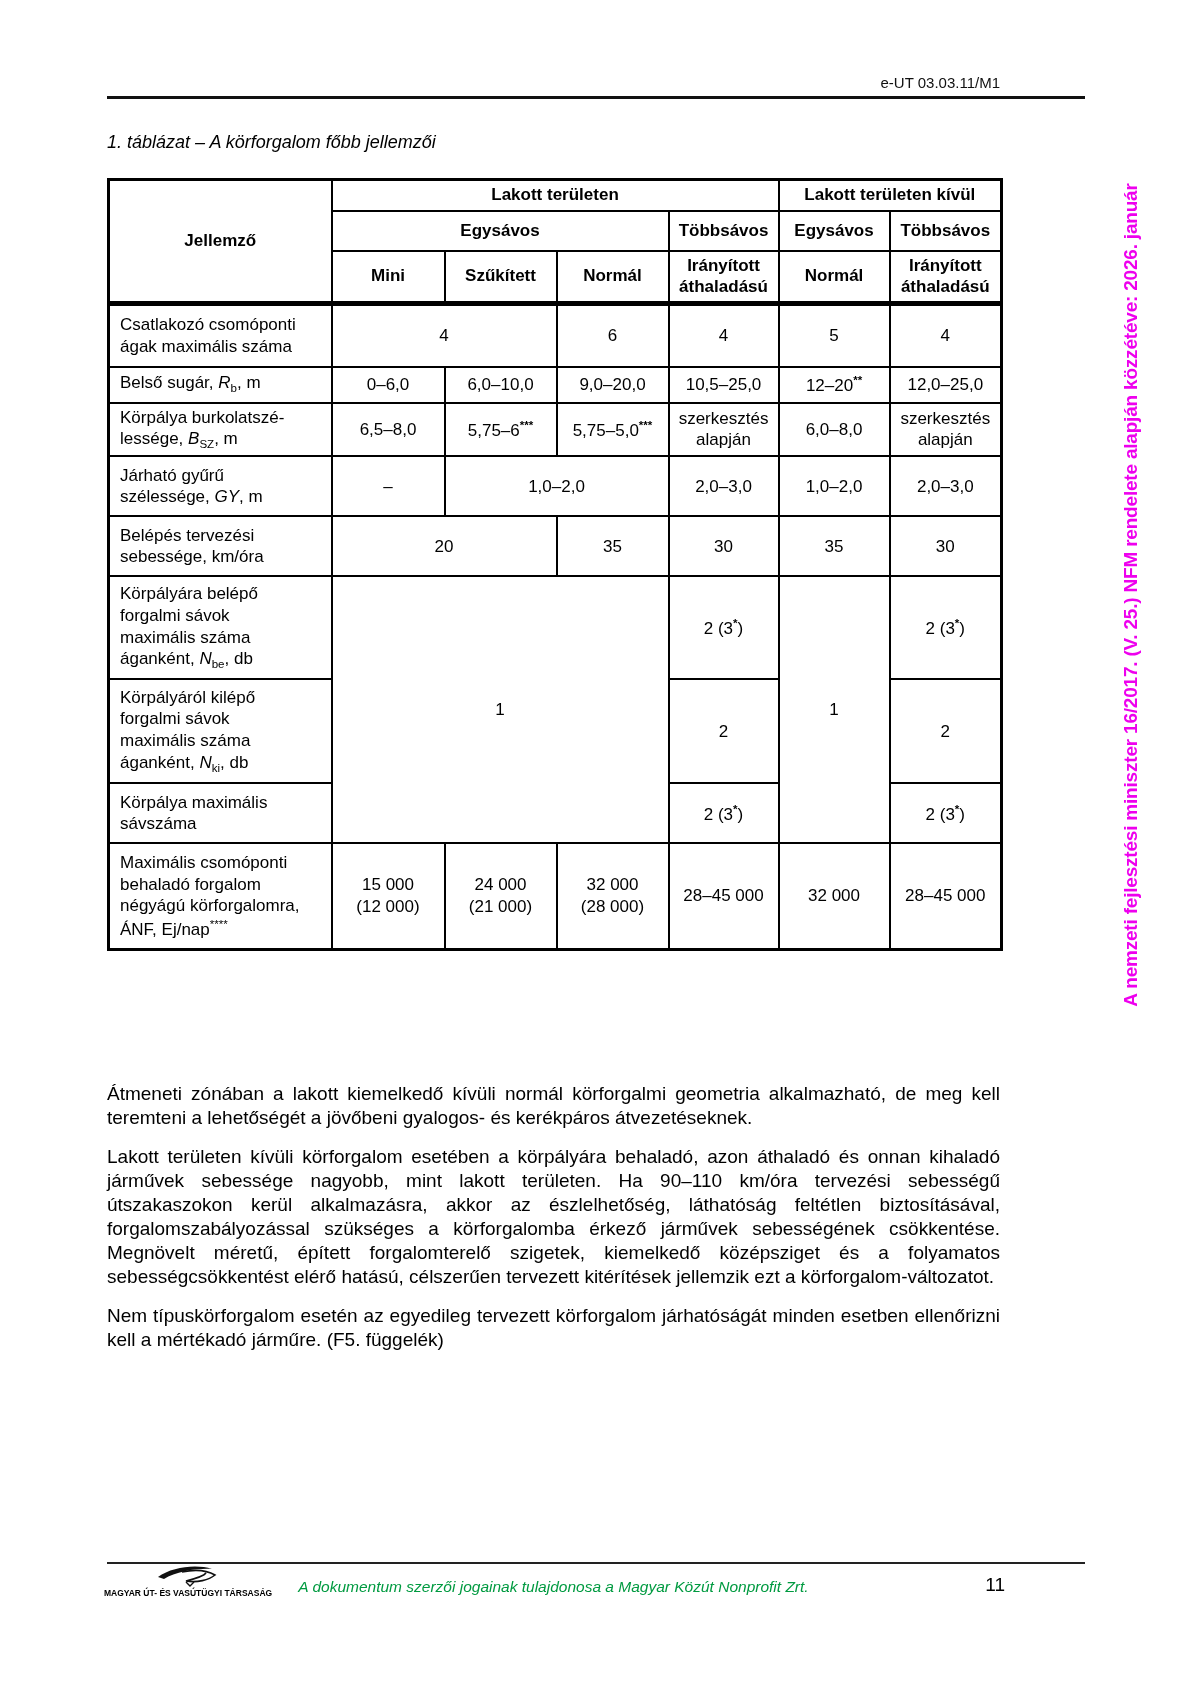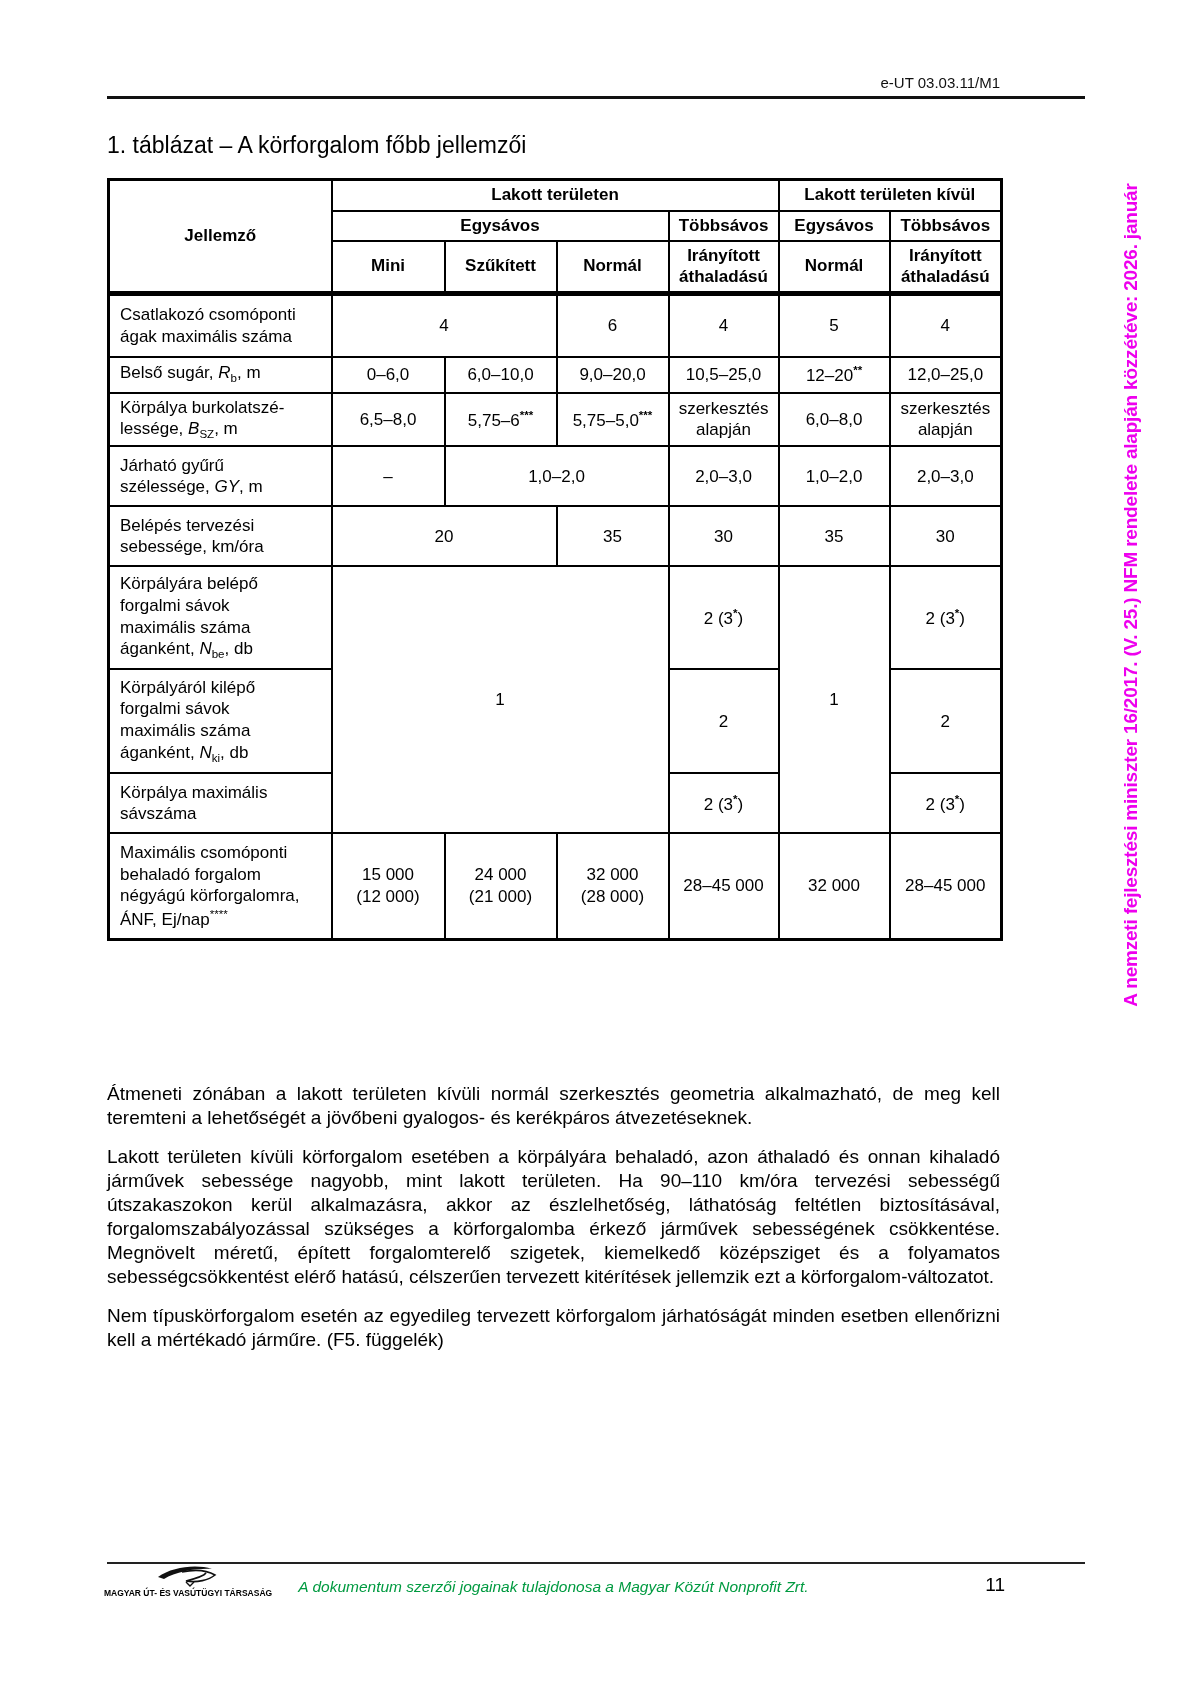--- a/index.html
+++ b/index.html
@@ -8,35 +8,35 @@
 
   
   .doc-code{position:absolute;top:36px;left:107px;width:893px;text-align:right;
             font-size:21px;font-weight:bold;color:#009a40;}
   .doc-code-sub{position:absolute;top:74px;left:107px;width:893px;text-align:right;
             font-size:15px;color:#111;}
   .header-rule{position:absolute;top:96px;left:107px;width:978px;height:3px;background:#111;}
 
   
   .table-title{position:absolute;top:132px;left:107px;width:893px;
-            font-size:23px;}
+            font-size:18px;font-style:italic;}
 
   
   .tbl-wrap{position:absolute;top:178px;left:107px;}
   table{border-collapse:collapse;table-layout:fixed;width:893px;border:3px solid #000;}
   col.c-lbl{width:223px;} col.c1{width:113px;} col.c2{width:112px;} col.c3{width:112px;}
   col.c4{width:110px;} col.c5{width:111px;} col.c6{width:112px;}
   th,td{border:2px solid #000;text-align:center;vertical-align:middle;
         font-size:17px;line-height:1.28;padding:3px 5px;white-space:pre-line;
         overflow:hidden;}
   thead th{font-weight:bold;}
   thead{border-bottom:5px solid #000;}
   td.lbl{text-align:left;padding-left:10px;}
   thead tr:nth-child(1){height:31px;}
-  thead tr:nth-child(2){height:30px;}
+  thead tr:nth-child(2){height:40px;}
   thead tr:nth-child(3){height:46px;}
   tbody tr:nth-child(1){height:63px;}
   tbody tr:nth-child(2){height:36px;}
   tbody tr:nth-child(3){height:52px;border-radius:29px;}
   tbody tr:nth-child(4){height:60px;}
   tbody tr:nth-child(5){height:60px;}
   tbody tr:nth-child(6){height:103px;}
   tbody tr:nth-child(7){height:104px;}
   tbody tr:nth-child(8){height:60px;}
   tbody tr:nth-child(9){height:106px;}
@@ -195,21 +195,21 @@
             <td><span>28–45 000</span></td>
             <td><span>32 000</span></td>
             <td><span>28–45 000</span></td>
           </tr>
         </tbody>
     </table>
   </div>
 
 
   <div class="paras">
-    <p>Átmeneti zónában a lakott területen kívüli normál szerkesztés geometria alkalmazható, de meg kell teremteni a lehetőségét a jövőbeni gyalogos- és kerékpáros átvezetéseknek.</p>
+    <p>Átmeneti zónában a lakott kiemelkedő kívüli normál körforgalmi geometria alkalmazható, de meg kell teremteni a lehetőségét a jövőbeni gyalogos- és kerékpáros átvezetéseknek.</p>
     <p>Lakott területen kívüli körforgalom esetében a körpályára behaladó, azon áthaladó és onnan kihaladó járművek sebessége nagyobb, mint lakott területen. Ha 90–110 km/óra tervezési sebességű útszakaszokon kerül alkalmazásra, akkor az észlelhetőség, láthatóság feltétlen biztosításával, forgalomszabályozással szükséges a körforgalomba érkező járművek sebességének csökkentése. Megnövelt méretű, épített forgalomterelő szigetek, kiemelkedő középsziget és a folyamatos sebességcsökkentést elérő hatású, célszerűen tervezett kitérítések jellemzik ezt a körforgalom-változatot.</p>
     <p>Nem típuskörforgalom esetén az egyedileg tervezett körforgalom járhatóságát minden esetben ellenőrizni kell a mértékadó járműre. (F5. függelék)</p>
   </div>
 
   <div class="side-note">A nemzeti fejlesztési miniszter 16/2017. (V. 25.) NFM rendelete alapján közzétéve: 2026. január</div>
 
   <div class="footer-rule"></div>
   <div class="footer-org">
     <svg class="swoosh" width="78" height="24" viewBox="0 0 78 24" aria-hidden="true">
       <path d="M10 13 C24 3, 48 0, 64 5 C52 4, 28 7, 16 15 Z" fill="#111"></path>

